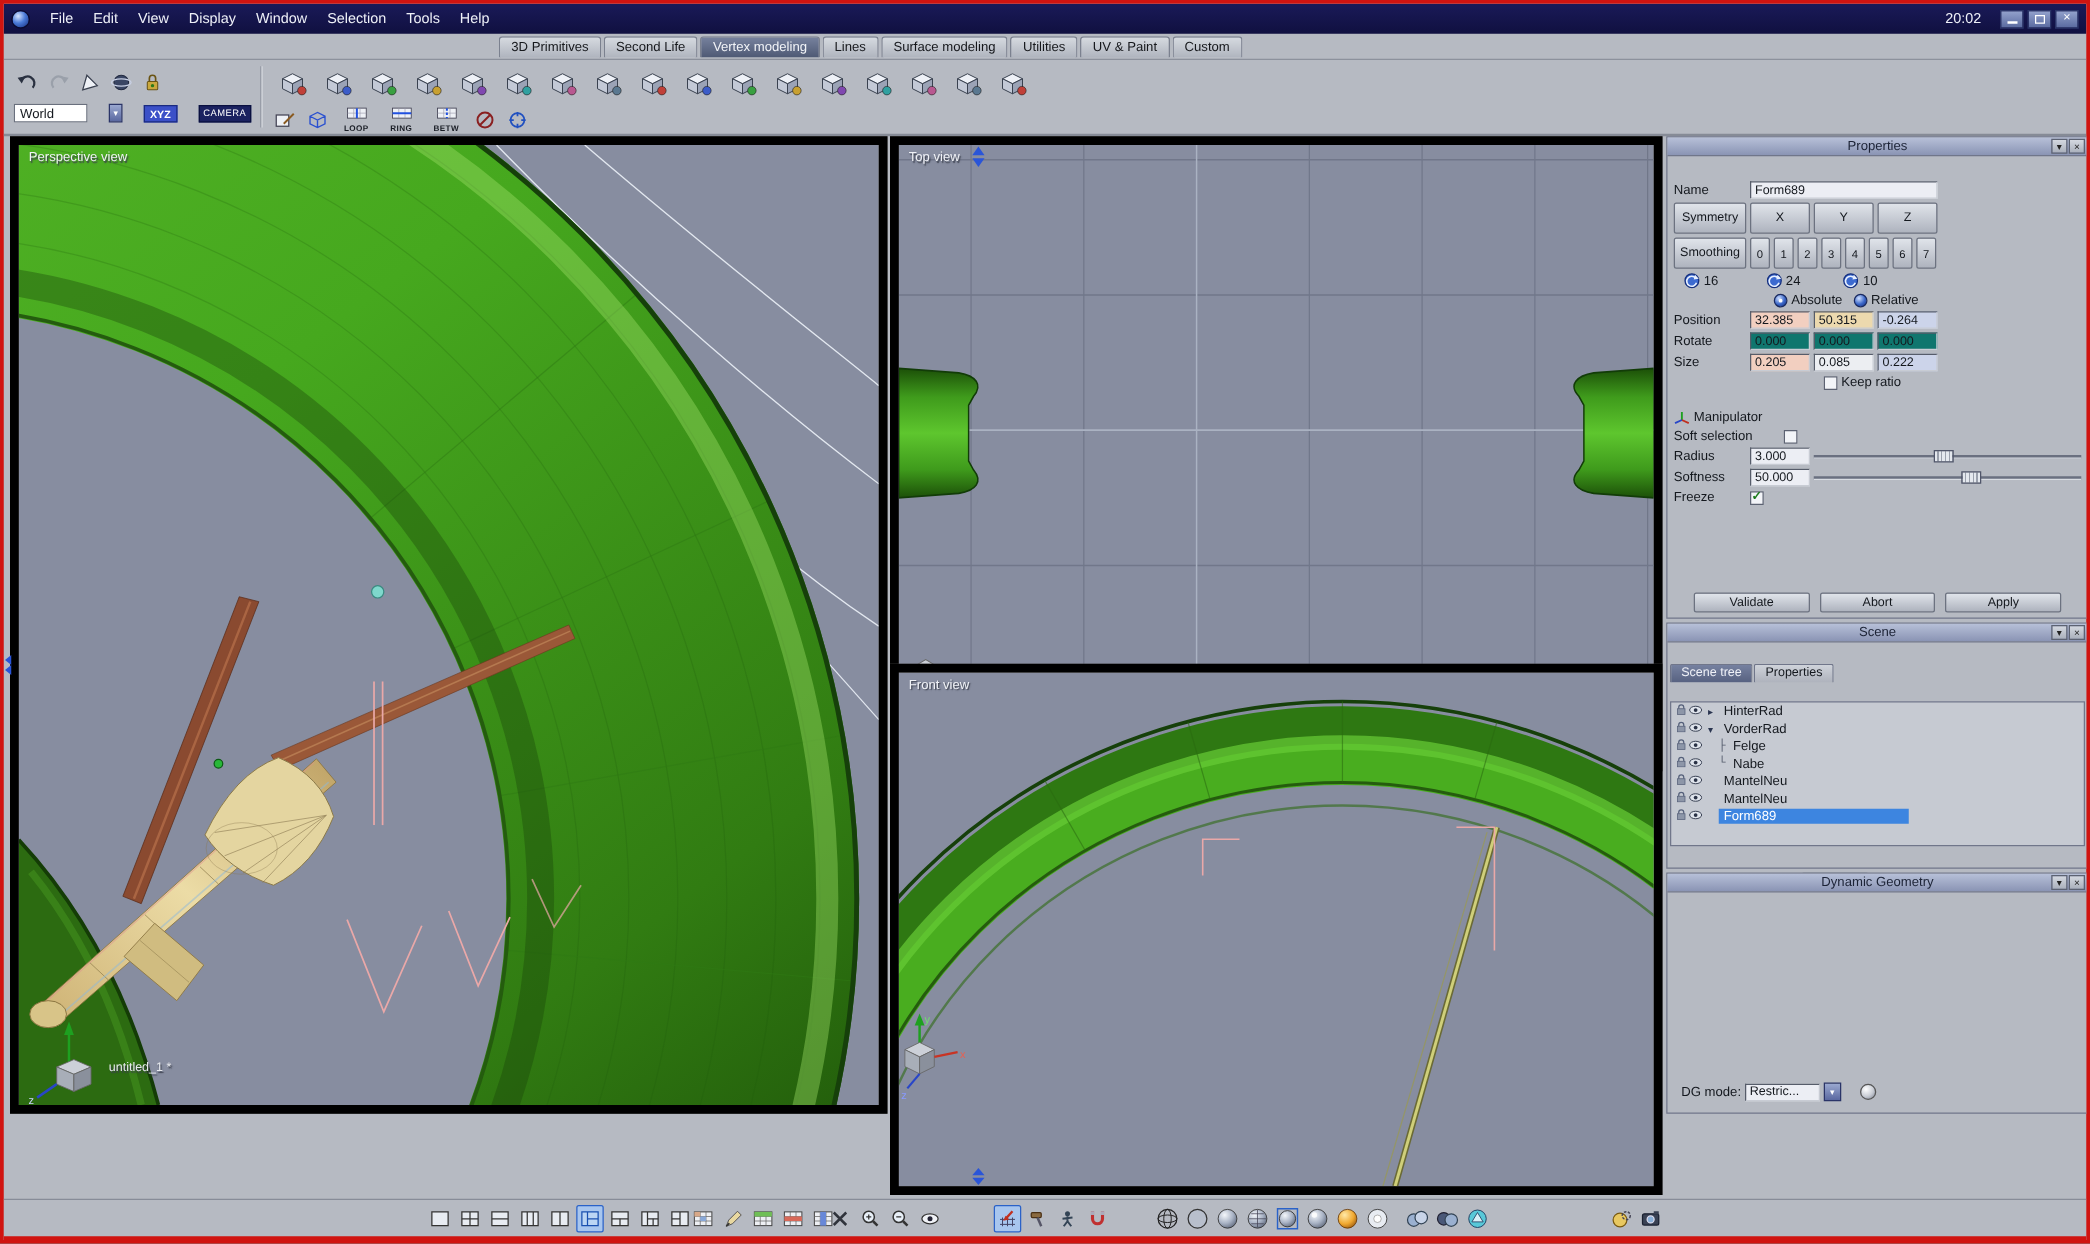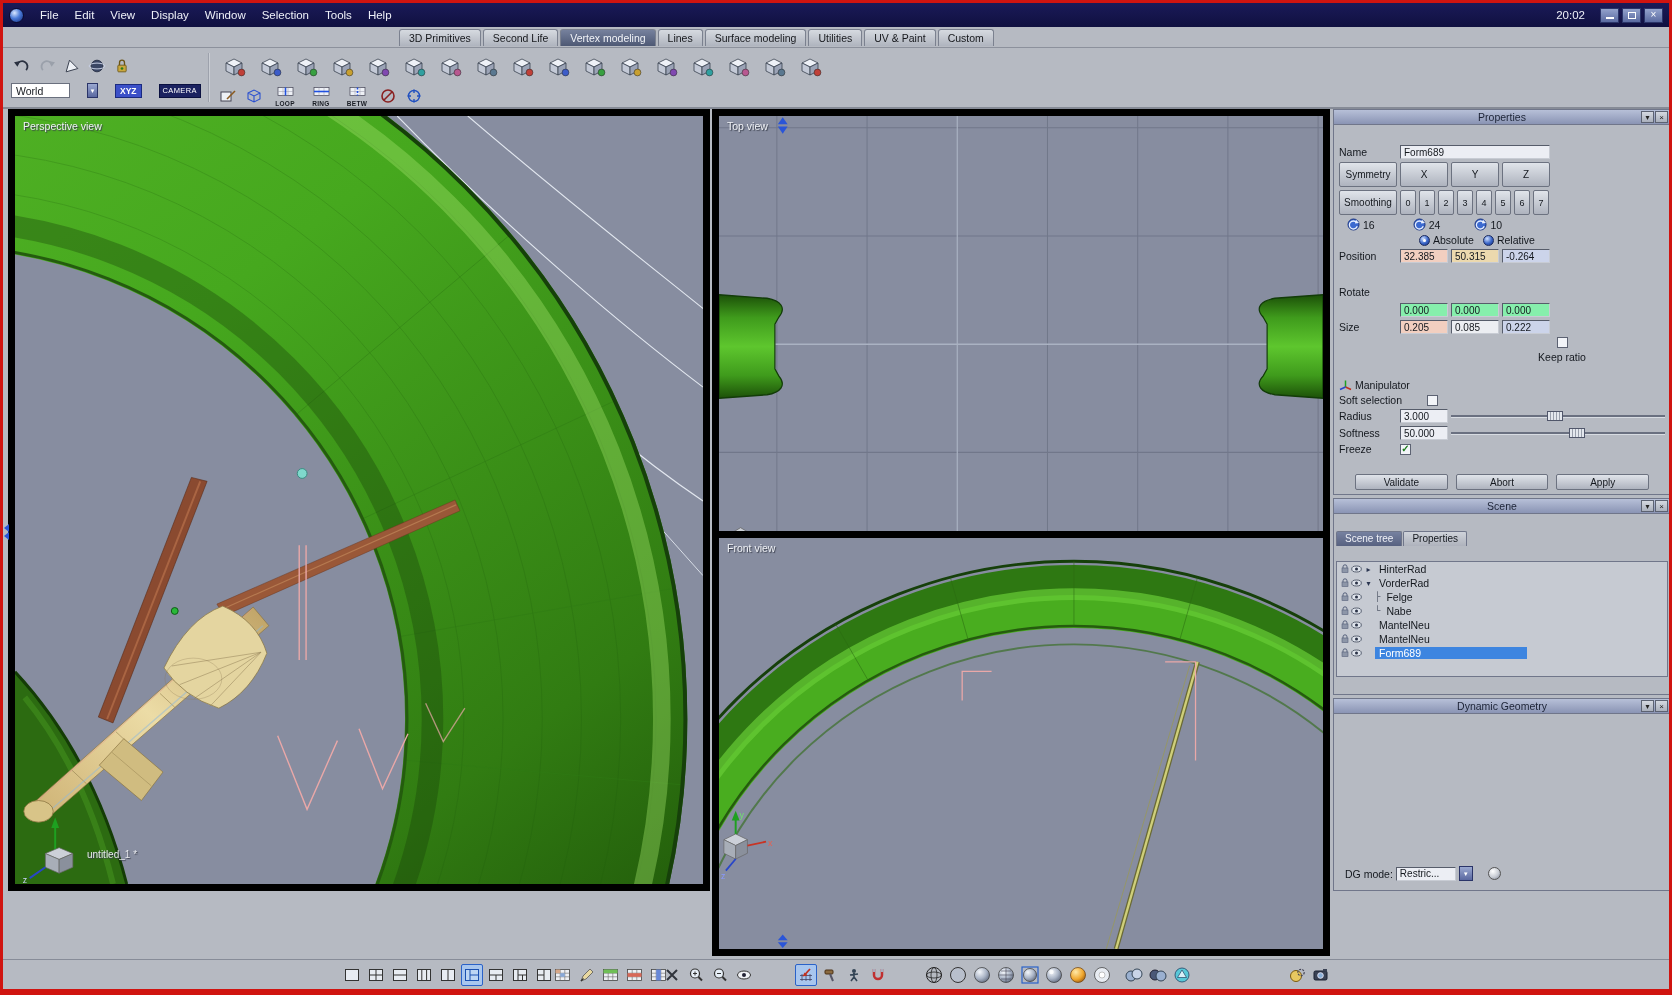--- a/index.html
+++ b/index.html
@@ -72,41 +72,41 @@
   border:1px solid #5c6272;margin-left:1px;color:#222;}
 .pbody{flex:1;display:flex;flex-direction:column;padding:2px 5px 4px;min-height:0;}
 .prow{display:flex;align-items:center;gap:3px;margin-top:3px;flex:0 0 auto;}
 .plabel{font-size:10.5px;white-space:nowrap;}
 .w58{width:58px;flex:0 0 auto;}
 .field{background:#eceef4;border:1px solid #565c6a;border-bottom-color:#c8ccd4;border-right-color:#c8ccd4;
   height:14px;font-size:10px;padding:0 3px;display:flex;align-items:center;overflow:hidden;white-space:nowrap;}
 .grow{flex:1;}
 .nf{width:48px;flex:0 0 auto;}
 .row-pos .fx{background:#f2cfc0;}.row-pos .fy{background:#ecd9ae;}.row-pos .fz{background:#ccd4ea;}
-.row-rot .fx,.row-rot .fy,.row-rot .fz{background:#86efac;margin-top:37px;}
+.row-rot .fx,.row-rot .fy,.row-rot .fz{background:#0f766e;}
 .row-size .fx{background:#f2cfc0;}.row-size .fy{background:#eceef2;}.row-size .fz{background:#ccd4ea;}
 .b3{background:linear-gradient(#e0e4ea,#aeb3be);border:1px solid #6c7280;border-radius:2px;font-size:10px;height:25px;
   display:flex;align-items:center;justify-content:center;padding:0 4px;white-space:nowrap;}
 .axb{width:48px;flex:0 0 auto;}
 .smb{width:16px;padding:0;flex:0 0 auto;font-size:9px;}
 .cgrp{display:flex;align-items:center;gap:3px;font-size:10.5px;}
 .chk{width:11px;height:11px;background:#f2f4f8;border:1px solid #5c6272;display:inline-flex;align-items:center;justify-content:center;flex:0 0 auto;}
 .chk.on::after{content:"✓";color:#1a7a1a;font-size:10px;font-weight:bold;line-height:1;}
 .radio{width:11px;height:11px;border-radius:50%;flex:0 0 auto;border:1px solid #1a2a60;
   background:radial-gradient(circle at 35% 30%,#cfe0ff,#3a66c8 55%,#16307e);}
 .radio.sel::after{content:"";display:block;width:3px;height:3px;background:#fff;border-radius:50%;margin:3px auto;}
 .slider{flex:1;height:12px;position:relative;}
 .slider::before{content:"";position:absolute;left:0;right:0;top:5px;height:2px;background:#6a7080;border-bottom:1px solid #d8dce2;}
 .sthumb{position:absolute;top:1px;width:16px;height:10px;border:1px solid #50566a;
   background:repeating-linear-gradient(90deg,#e4e8ee 0 2px,#9aa0ac 2px 3px);}
 .btnsrow{margin-top:auto;display:flex;gap:8px;padding:0 16px;}
 .btnsrow .b3{height:16px;}
 .mode-row{margin-left:80px;}
 .ctr-row{gap:0;}
-.kr-row{margin-left:120px;flex-direction:column;}
+.kr-row{margin-left:120px;}
 .manip-row{margin-top:16px;}
 
 
 .stabs{display:flex;height:15px;margin:2px 2px 0;gap:1px;flex:0 0 auto;}
 .stab{padding:1px 8px;font-size:10px;background:linear-gradient(#cfd3da,#aeb2bc);border:1px solid #70768a;border-bottom:none;border-radius:2px 2px 0 0;}
 .stab.active{background:linear-gradient(#7681a0,#576180);color:#f0f2f8;}
 .stree{margin:0 2px;background:#c6cad2;border:1px solid #70768a;height:116px;overflow:hidden;font-size:10.5px;flex:0 0 auto;}
 .trow{display:flex;align-items:center;height:14px;gap:2px;padding-left:4px;}
 .texp{width:9px;font-size:8px;color:#2a3550;text-align:center;flex:0 0 auto;}
 .tind{width:9px;flex:0 0 auto;}

